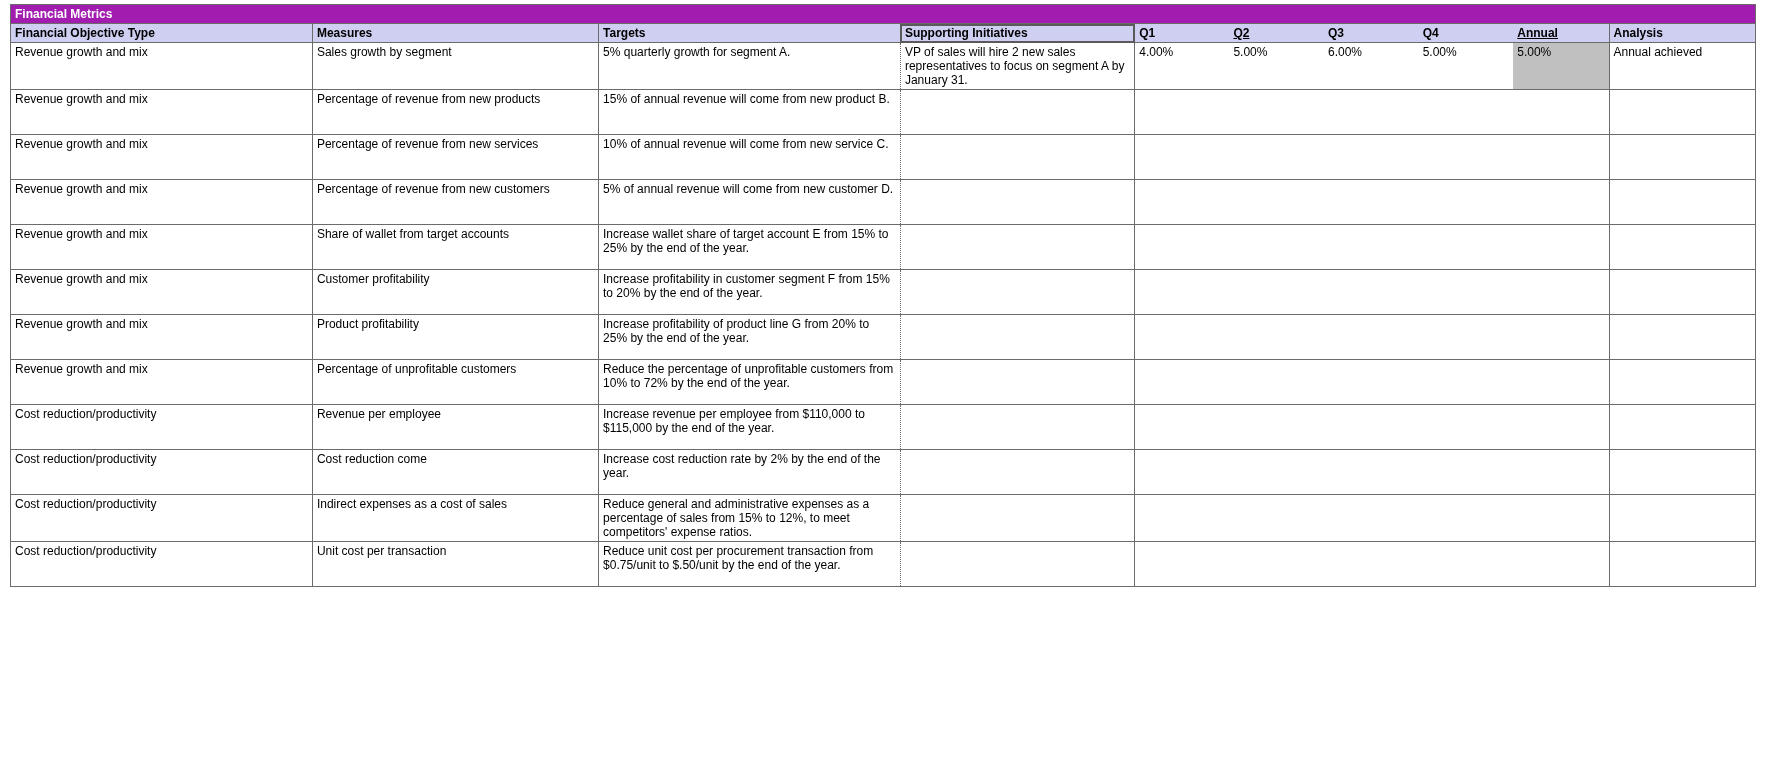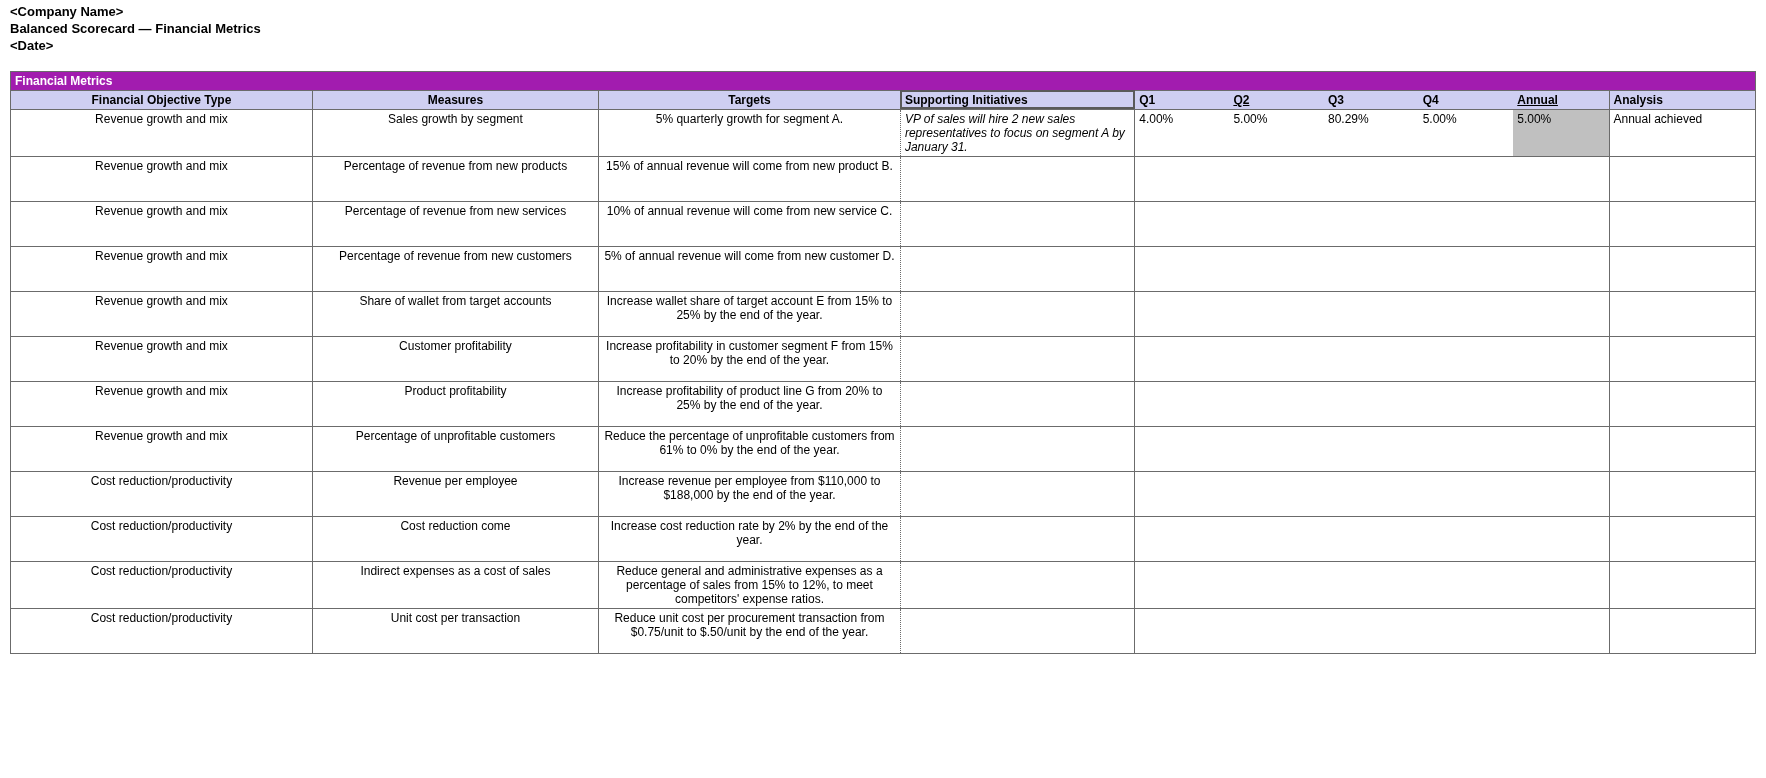--- a/index.html
+++ b/index.html
@@ -47,58 +47,51 @@
   }
   .col-objective { width: 268px; }
   .col-measures  { width: 254px; }
   .col-targets   { width: 268px; }
   .col-support   { width: 208px; }
   .col-q         { width: 84px; }
   .col-annual    { width: 85px; }
   .col-analysis  { width: 130px; }
   .dotted-right {
     border-right-style: dotted;
-    text-align: center;
   }
   tbody td {
     height: 40px;
   }
   .selected-cell {
     outline: 2px solid #5a5a5a;
     outline-offset: -2px;
     margin-top: 20px;
   }
   .highlight-cell {
     background: #c0c0c0;
   }
   .support-cell {
     border-left-style: dotted;
     border-right-style: dotted;
-    font-style: italic;
   }
   .q-cell {
     border-left: none;
     border-right: none;
   }
   .q-cell-first {
     border-right: none;
   }
   .q-cell-last {
     border-left: none;
   }
 </style>
 </head>
 <body>
 
 <div class="page">
-  <div class="header-block">
-    <div>&lt;Company Name&gt;</div>
-    <div>Balanced Scorecard — Financial Metrics</div>
-    <div>&lt;Date&gt;</div>
-  </div>
 
   <div class="section-title">Financial Metrics</div>
 
   <table>
     <colgroup>
       <col class="col-objective">
       <col class="col-measures">
       <col class="col-targets">
       <col class="col-support">
       <col class="col-q">
@@ -123,21 +116,21 @@
       </tr>
     </thead>
     <tbody id="table-body">
         <tr>
           <td class="dotted-right">Revenue growth and mix</td>
           <td class="dotted-right">Sales growth by segment</td>
           <td class="dotted-right">5% quarterly growth for segment A.</td>
           <td class="support-cell">VP of sales will hire 2 new sales representatives to focus on segment A by January 31.</td>
           <td class="q-cell-first">4.00%</td>
           <td class="q-cell">5.00%</td>
-          <td class="q-cell">80.29%</td>
+          <td class="q-cell">6.00%</td>
           <td class="q-cell">5.00%</td>
           <td class="q-cell-last highlight-cell">5.00%</td>
           <td>Annual achieved</td>
         </tr>
         <tr>
           <td class="dotted-right">Revenue growth and mix</td>
           <td class="dotted-right">Percentage of revenue from new products</td>
           <td class="dotted-right">15% of annual revenue will come from new product B.</td>
           <td class="support-cell"></td>
           <td class="q-cell-first"></td>
@@ -203,33 +196,33 @@
           <td class="q-cell-first"></td>
           <td class="q-cell"></td>
           <td class="q-cell"></td>
           <td class="q-cell"></td>
           <td class="q-cell-last"></td>
           <td></td>
         </tr>
         <tr>
           <td class="dotted-right">Revenue growth and mix</td>
           <td class="dotted-right">Percentage of unprofitable customers</td>
-          <td class="dotted-right">Reduce the percentage of unprofitable customers from 61% to 0% by the end of the year.</td>
+          <td class="dotted-right">Reduce the percentage of unprofitable customers from 10% to 72% by the end of the year.</td>
           <td class="support-cell"></td>
           <td class="q-cell-first"></td>
           <td class="q-cell"></td>
           <td class="q-cell"></td>
           <td class="q-cell"></td>
           <td class="q-cell-last"></td>
           <td></td>
         </tr>
         <tr>
           <td class="dotted-right">Cost reduction/productivity</td>
           <td class="dotted-right">Revenue per employee</td>
-          <td class="dotted-right">Increase revenue per employee from $110,000 to $188,000 by the end of the year.</td>
+          <td class="dotted-right">Increase revenue per employee from $110,000 to $115,000 by the end of the year.</td>
           <td class="support-cell"></td>
           <td class="q-cell-first"></td>
           <td class="q-cell"></td>
           <td class="q-cell"></td>
           <td class="q-cell"></td>
           <td class="q-cell-last"></td>
           <td></td>
         </tr>
         <tr>
           <td class="dotted-right">Cost reduction/productivity</td>

